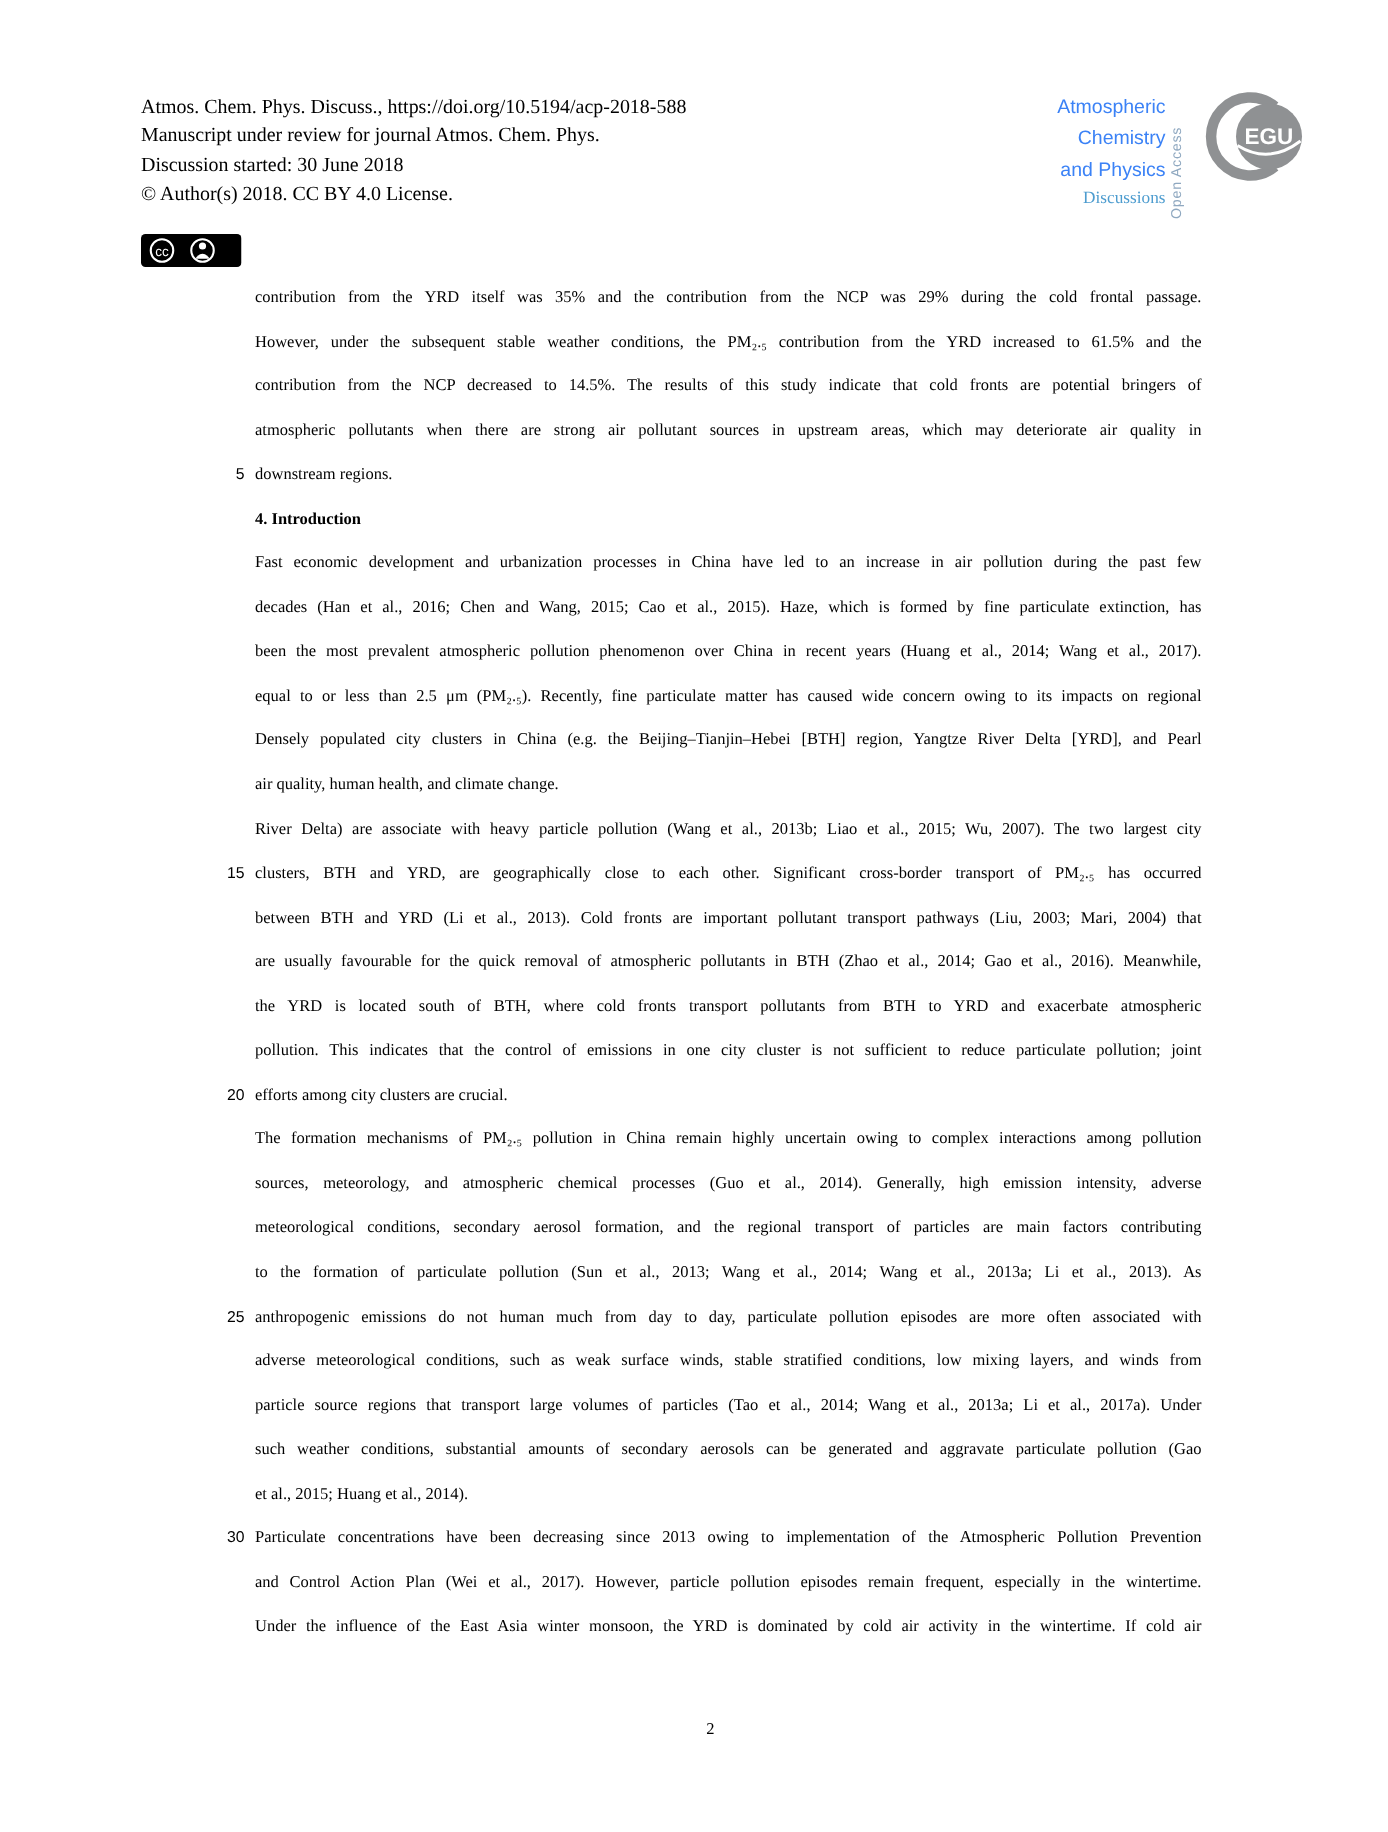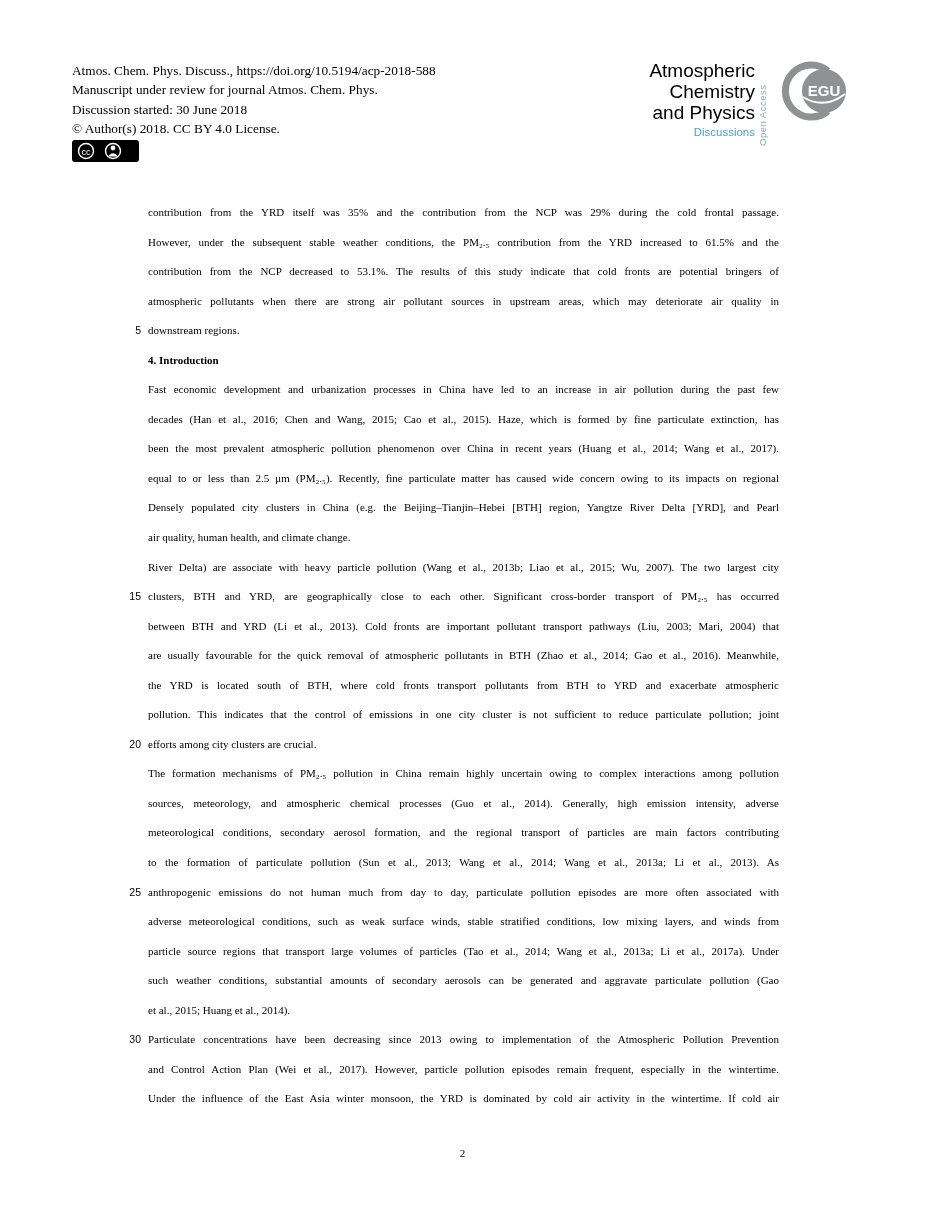--- a/index.html
+++ b/index.html
@@ -2,51 +2,51 @@
 <html><head>
 <meta charset="utf-8">
 <style>
   html,body { margin:0; padding:0; }
   body {
     width:925px; height:1221px; position:relative;
     background:#ffffff; color:#000;
     font-family:"Liberation Serif", serif;
     overflow:hidden;
   }
-  .page { position:absolute; inset:0; }
+  .page { position:absolute; inset:0;margin-left:22px; }
 
   
   .header-left {
     position:absolute; left:72px; top:61px;
     font-size:13.3px; line-height:19.3px; color:#000;
   }
-  .cc-badge { position:absolute; left:72px; top:140px; }
+  .cc-badge { position:absolute; left:72px; top:156px; }
 
   
   .journal-title {
     position:absolute; left:600px; top:60px; width:155px;
     text-align:right; font-family:"Liberation Sans", sans-serif;
-    font-size:19px; line-height:21px; color:#000000;
+    font-size:13px; line-height:21px; color:#3b82f6;
   }
   .journal-subtitle {
     position:absolute; left:600px; top:126px; width:155px;
-    text-align:right; font-family:Liberation Sans, sans-serif;
+    text-align:right; font-family:Liberation Serif, serif;
     font-size:11.5px; color:#4d9ccf;
   }
   .open-access {
     position:absolute; left:757px; top:60px; height:86px;
     writing-mode:vertical-rl; transform:rotate(180deg);
     font-family:"Liberation Sans", sans-serif;
     font-size:9.5px; letter-spacing:0.5px; color:#8fa8c0;
   }
   .egu-logo { position:absolute; left:772px; top:60px;text-decoration:underline; }
 
   
   .body-lines {
-    position:absolute; left:123px; top:198px; width:656px;
+    position:absolute; left:123px; top:184px; width:656px;
   }
   .line { position:relative; height:29.55px; }
   .line .num {
     position:absolute; left:0; top:0; width:18px; text-align:right;
     font-family:"Liberation Sans", sans-serif;
     font-size:10.5px; line-height:29.55px; color:#000;
   }
   .line .text {
     display:block; margin-left:25px;
     font-size:11px; line-height:29.55px;
@@ -106,21 +106,21 @@
       <div class="line">
         <span class="num"></span>
         <span class="text">contribution from the YRD itself was 35% and the contribution from the NCP was 29% during the cold frontal passage.</span>
       </div>
       <div class="line">
         <span class="num"></span>
         <span class="text">However, under the subsequent stable weather conditions, the PM₂.₅ contribution from the YRD increased to 61.5% and the</span>
       </div>
       <div class="line">
         <span class="num"></span>
-        <span class="text">contribution from the NCP decreased to 53.1%. The results of this study indicate that cold fronts are potential bringers of</span>
+        <span class="text">contribution from the NCP decreased to 14.5%. The results of this study indicate that cold fronts are potential bringers of</span>
       </div>
       <div class="line">
         <span class="num"></span>
         <span class="text">atmospheric pollutants when there are strong air pollutant sources in upstream areas, which may deteriorate air quality in</span>
       </div>
       <div class="line last">
         <span class="num">5</span>
         <span class="text">downstream regions.</span>
       </div>
       <div class="line heading">

